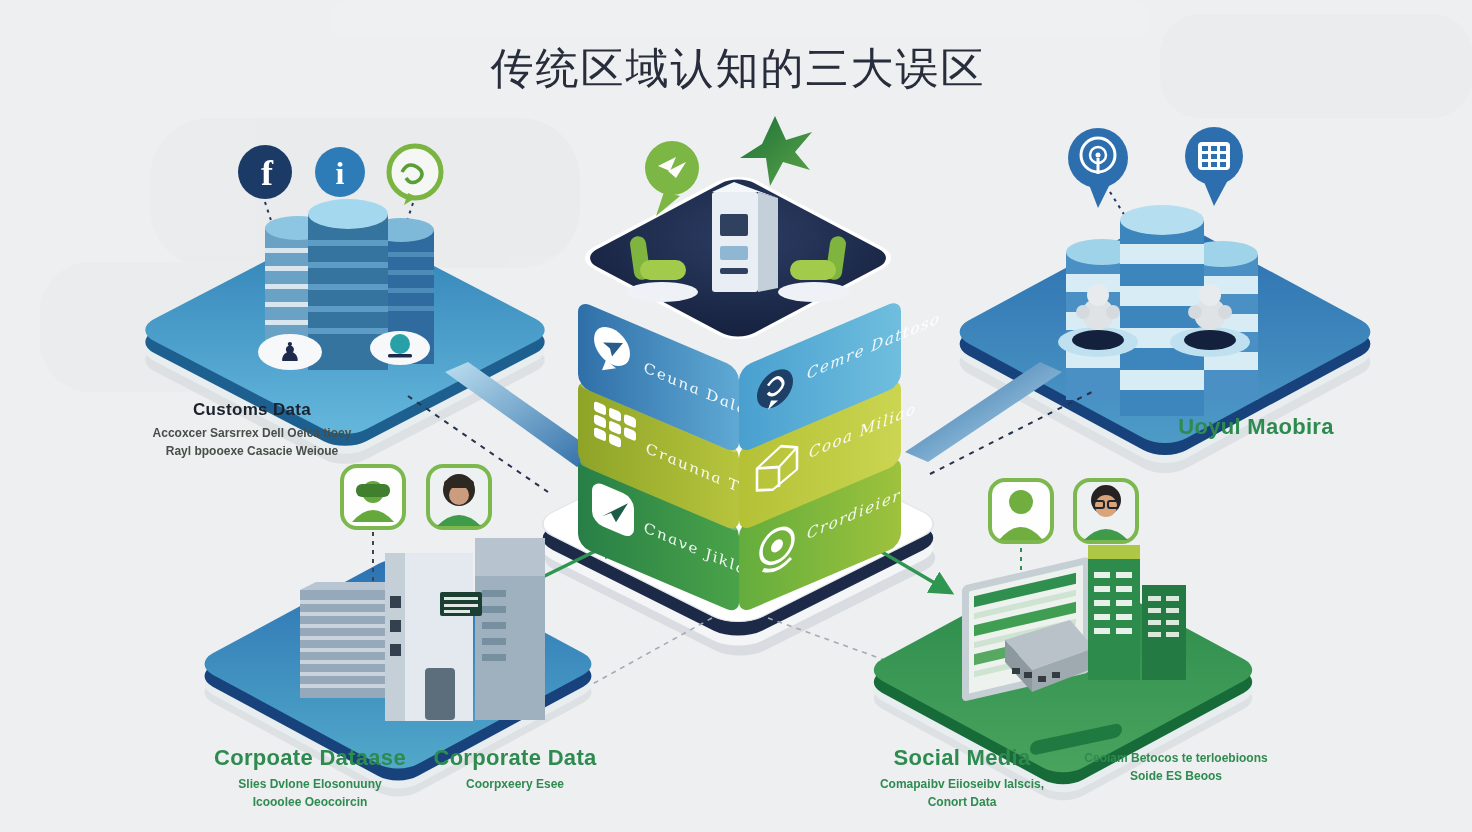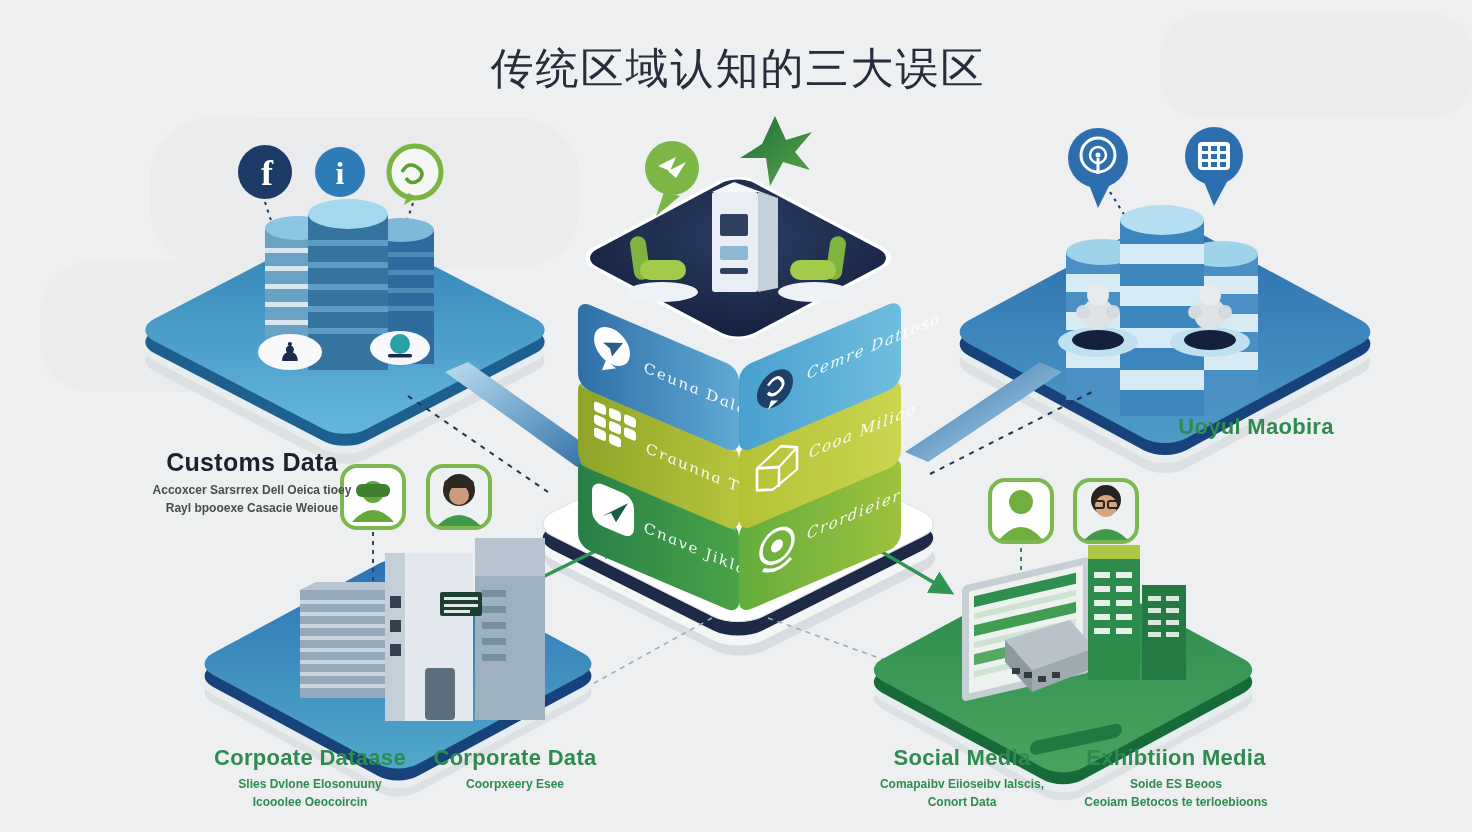--- a/index.html
+++ b/index.html
@@ -1,21 +1,21 @@
 <!DOCTYPE html>
 <html><head>
 <meta charset="utf-8">
 <style>
   html,body{margin:0;padding:0;}
   body{width:1472px;height:832px;overflow:hidden;background:#edeff1;position:relative;
        font-family:"Liberation Sans","DejaVu Sans",sans-serif;}
   #scene{position:absolute;left:0;top:0;}
   .txt{position:absolute;transform:translateX(-50%);text-align:center;}
   .page-title{font-size:43px;font-weight:400;color:#272d3a;letter-spacing:2px;white-space:nowrap;}
-  .head-dark{font-size:25px;font-weight:800;color:#1b212d;letter-spacing:.3px;white-space:nowrap;margin-top:48px;}
+  .head-dark{font-size:17px;font-weight:800;color:#1b212d;letter-spacing:.3px;white-space:nowrap;}
   .head-green{font-size:22px;font-weight:800;color:#2e8b4f;letter-spacing:.3px;white-space:nowrap;}
   .sub{font-size:12px;font-weight:700;line-height:1.5;margin-top:4px;}
   .sub-dark{color:#474f48;}
   .sub-green{color:#2f8b50;}
   .facelabel{font-family:"DejaVu Serif",serif;font-style:italic;font-size:15px;letter-spacing:1.5px;}
 </style>
 </head>
 <body>
 
 <svg id="scene" width="1472" height="832" viewBox="0 0 1472 832">
@@ -566,18 +566,17 @@
 
 <div class="txt" style="left:962px;top:745px;width:270px;">
   <div class="head-green">Social Media</div>
   <div class="sub sub-green">
     <div>Comapaibv Eiioseibv Ialscis,</div>
     <div>Conort Data</div>
   </div>
 </div>
 
 <div class="txt" style="left:1176px;top:745px;width:300px;">
-  <div class="head-green">Exhibtiion Media</div>
   <div class="sub sub-green">
+    <div>Ceoiam Betocos te terloebioons</div>
     <div>Soide ES Beoos</div>
-    <div>Ceoiam Betocos te terloebioons</div>
   </div>
 </div>
 
 </body></html>

